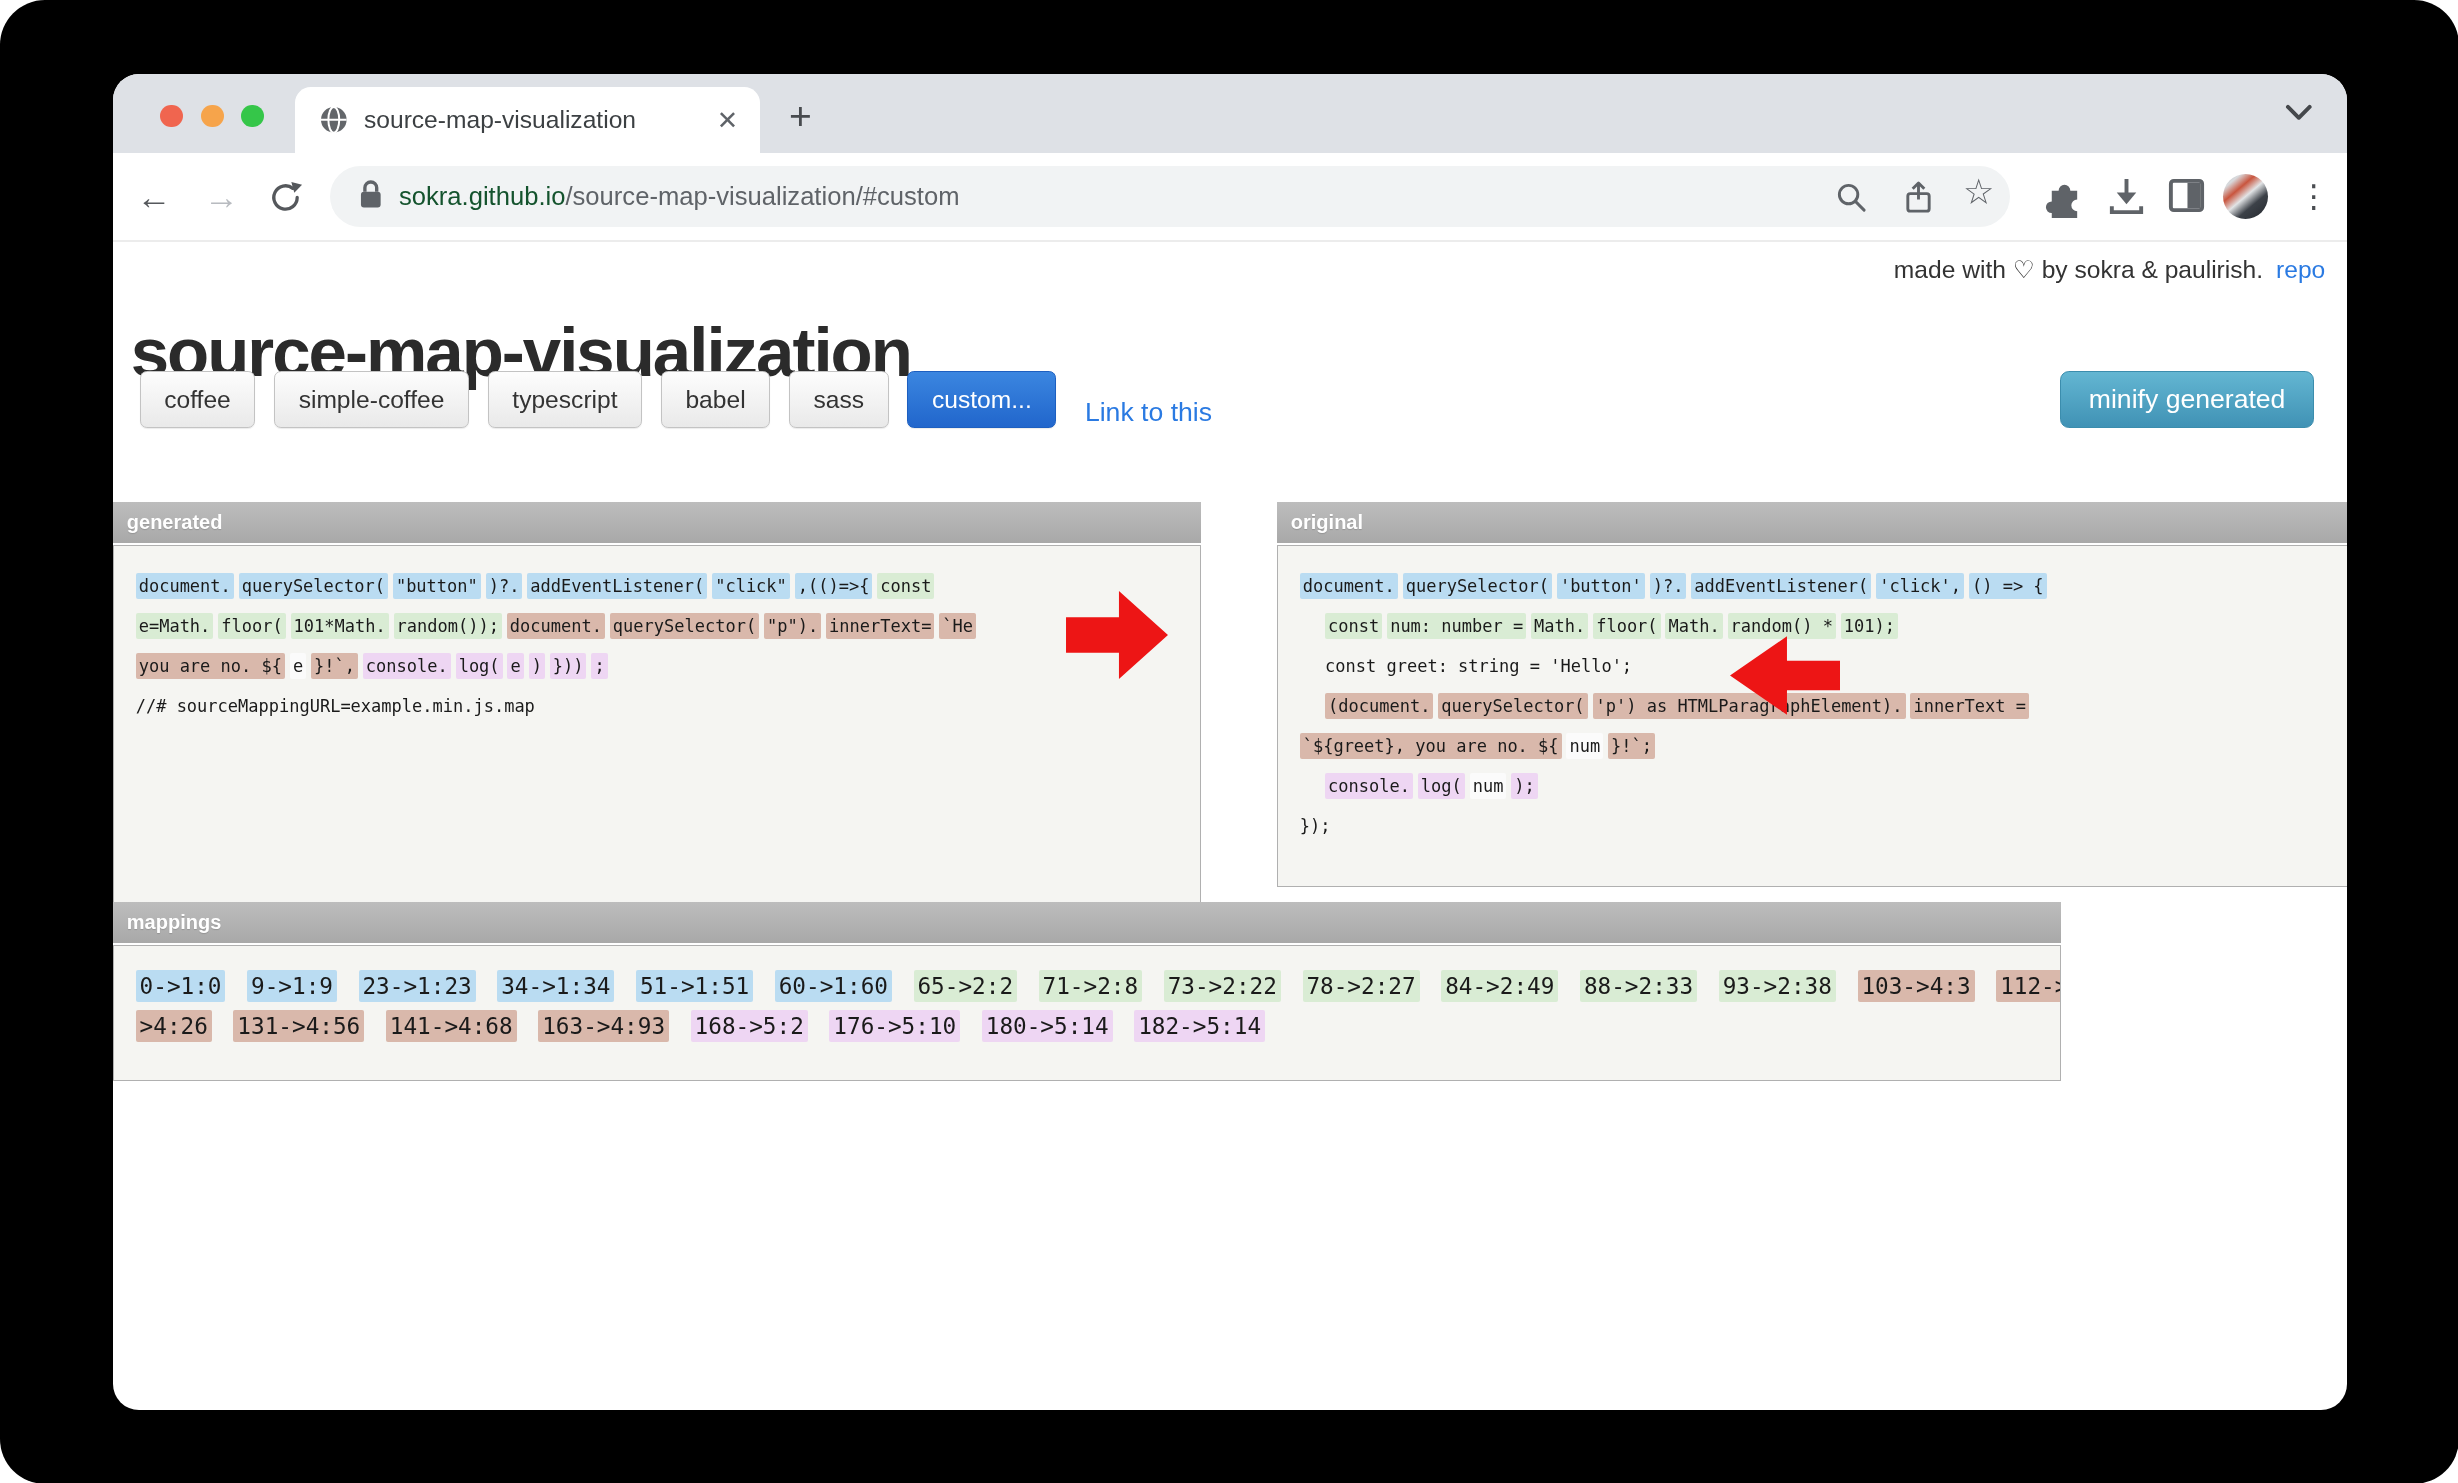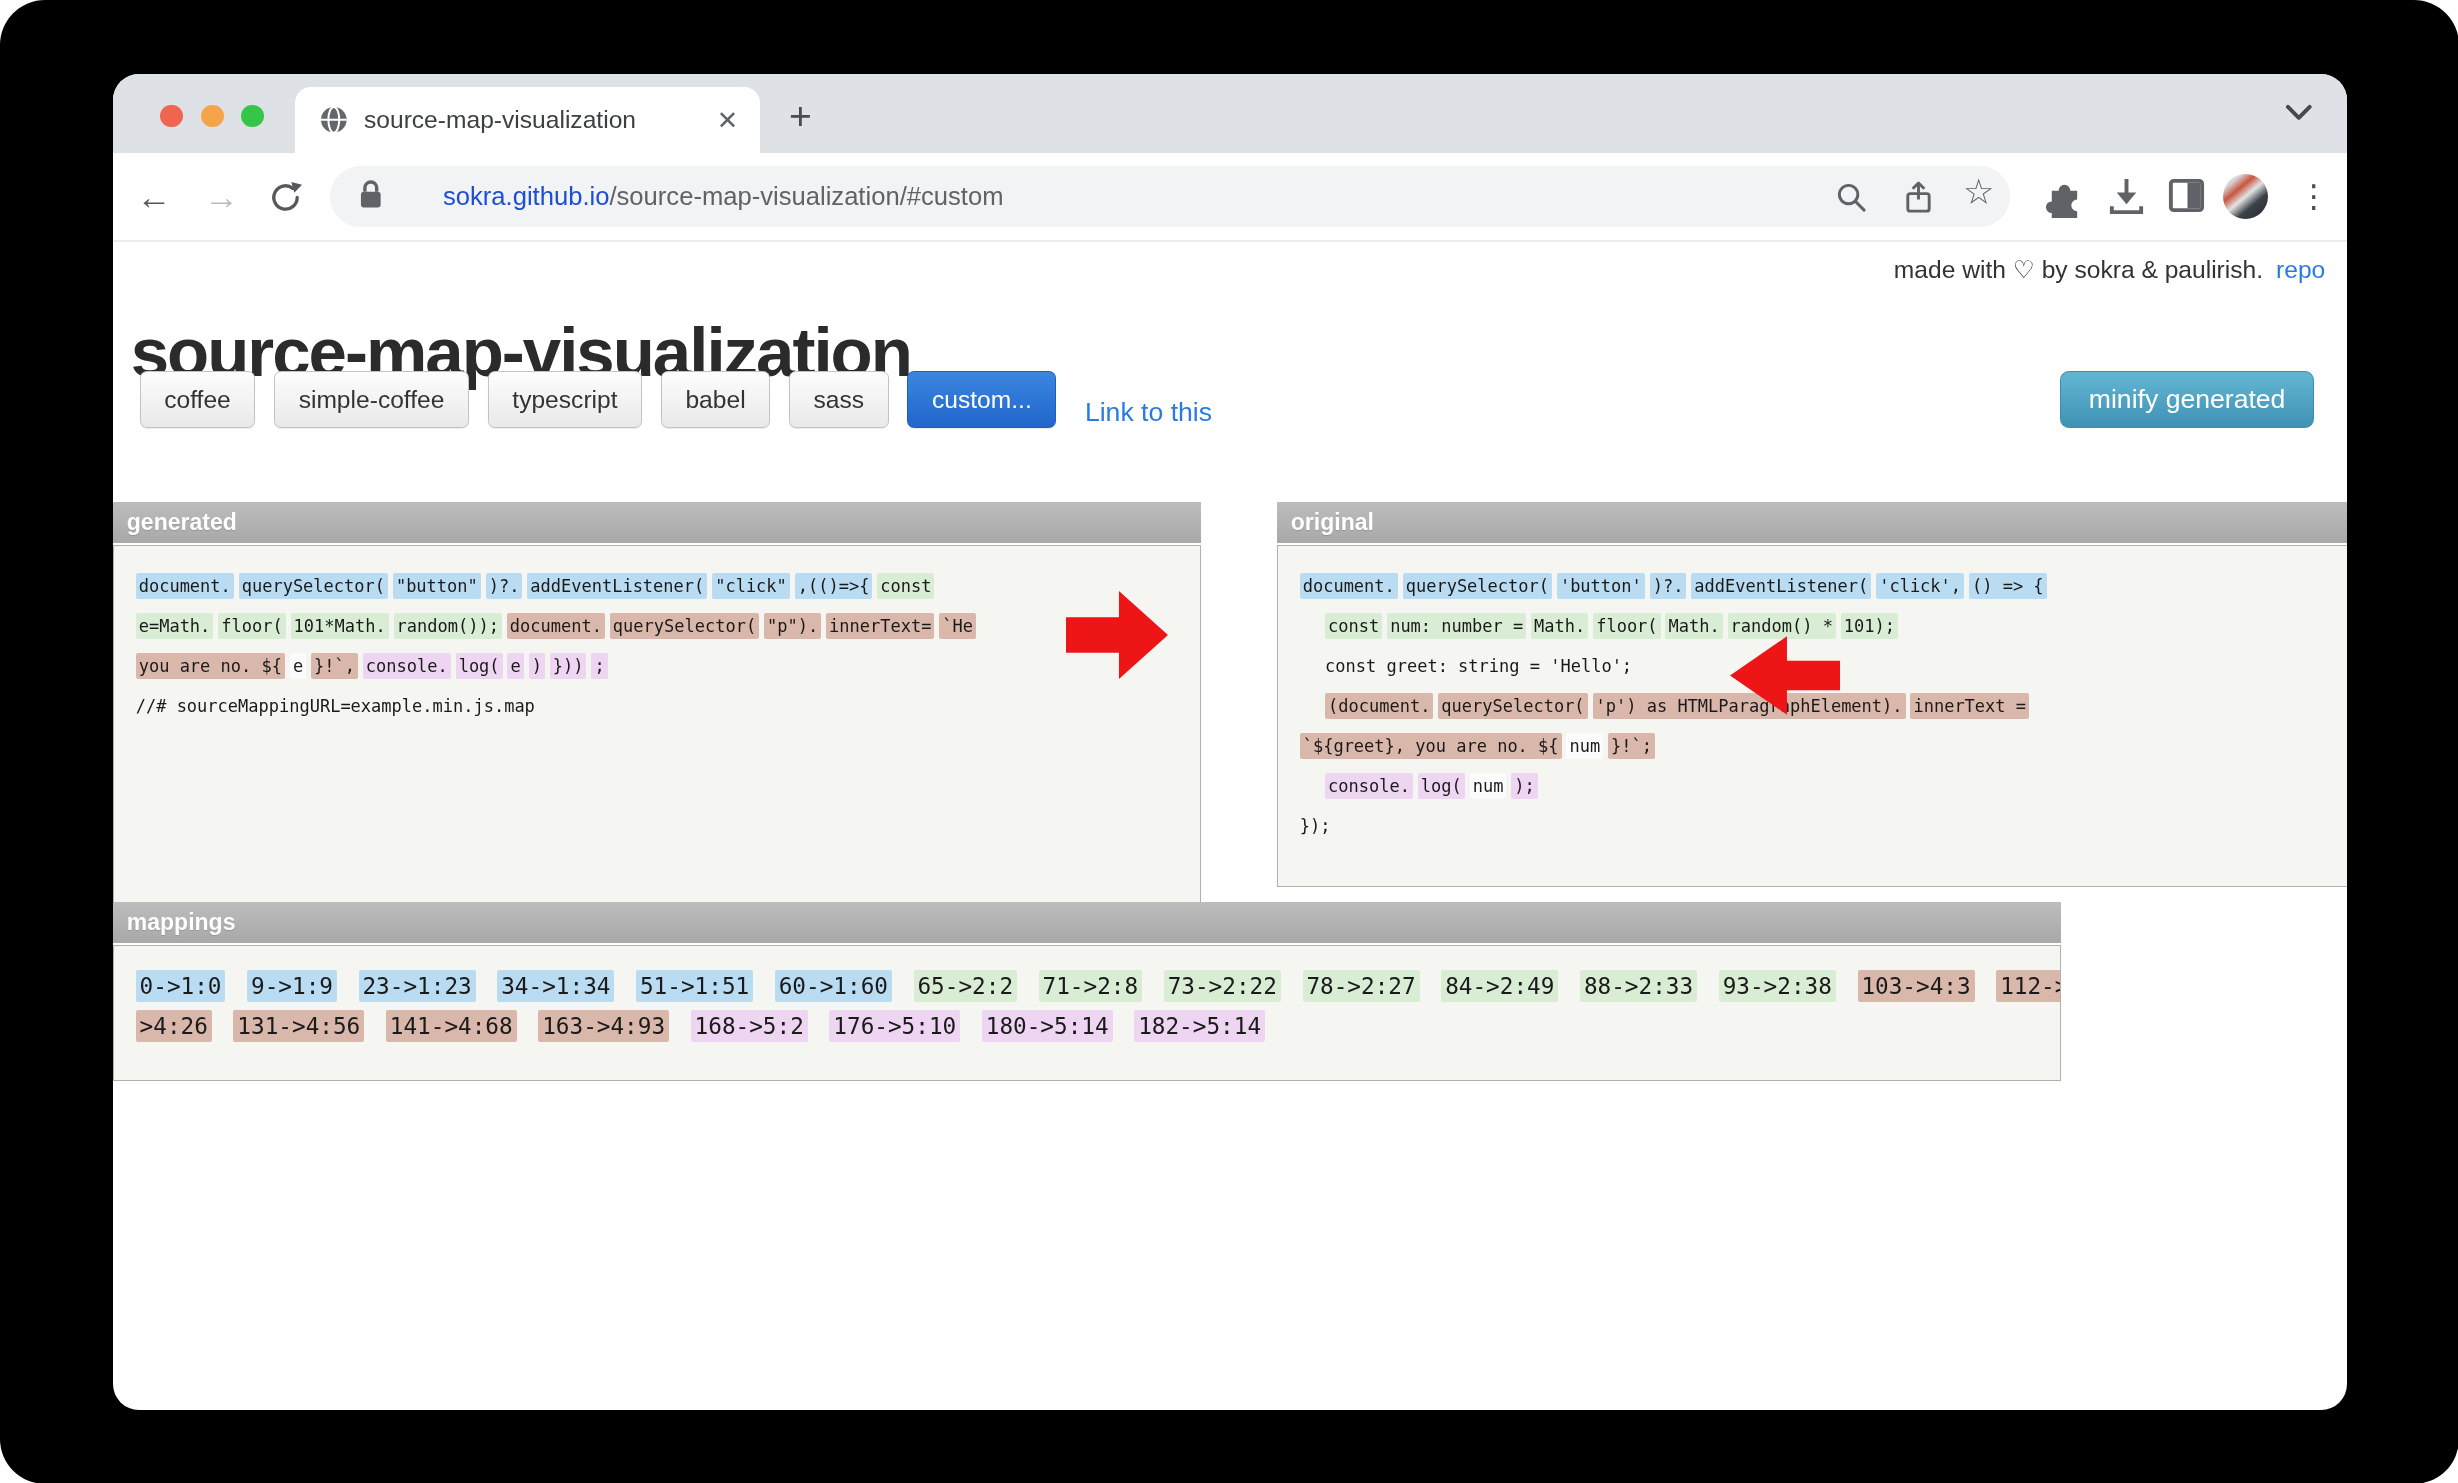--- a/index.html
+++ b/index.html
@@ -28,21 +28,21 @@
   .toolbar{position:absolute;left:0;top:79px;right:0;height:87px;background:#fff;
            border-bottom:2px solid #ececec;}
   .nav-ic{position:absolute;top:21.7px;font-size:35px;line-height:43px;color:#55585c;}
   .back{left:23.6px;}
   .fwd{left:91px;color:#b8bbc0;}
   .reload-wrap{position:absolute;left:154px;top:25.6px;}
   .urlpill{position:absolute;left:217px;top:12.8px;width:1680px;height:61px;border-radius:30.5px;
            background:#f1f3f4;display:flex;align-items:center;}
   .lock-wrap{margin-left:27.6px;flex:none;}
   .url{margin-left:15.8px;font-size:25.6px;white-space:nowrap;}
-  .url .host{color:#1d4ed8;margin-left:44px;}
+  .url .host{color:#14532d;}
   .url .path{color:#5f6368;}
   .pill-ic{position:absolute;top:14.8px;}
   .ic-search{left:1505px;}
   .ic-share{left:1572px;}
   .ic-star{left:1633px;top:5.9px;font-size:35px;color:#5f6368;}
   .bar-ic{position:absolute;top:21.7px;}
   .ic-puzzle{left:1929px;}
   .ic-down{left:1992px;}
   .ic-panel{left:2053px;}
   .avatar{position:absolute;left:2110px;top:20.7px;width:45px;height:45px;border-radius:50%;
@@ -63,21 +63,21 @@
           font-family:inherit;box-shadow:0 1px 1px rgba(0,0,0,.08);cursor:pointer;}
   .ex-btn.active{background:linear-gradient(#3b86e0,#2166cc);border-color:#1d5fc0;color:#fff;}
   .link-to-this{font-size:26.6px;margin-left:9.9px;}
   .minify{position:absolute;right:33px;top:297px;height:57px;padding:0 27.6px;font-size:26.6px;
           color:#fff;border-radius:8.9px;border:1px solid #3b8dad;font-family:inherit;
           background:linear-gradient(#63b6d2,#4092b5);cursor:pointer;}
 
   
   .panel{position:absolute;}
   .panel-head{height:41px;background:linear-gradient(#bdbdbd,#a8a8a8);color:#fff;
-              font-weight:bold;font-size:23px;line-height:41px;padding-left:13.8px;
+              font-weight:bold;font-size:20px;line-height:41px;padding-left:13.8px;
               text-shadow:0 1px 1px rgba(0,0,0,.15);}
   .panel-body{margin-top:2px;background:#f5f5f2;border:1px solid #b0b0b0;
               box-sizing:border-box;padding:19.7px 21.7px;overflow:hidden;}
   .gen{left:0;top:428px;width:1088px;}
   .gen .panel-body{height:366px;}
   .orig{left:1122px;top:428px;width:1100px;padding-left:42px;}
   .orig .panel-body{height:342px;}
   .maps{left:0;top:828px;width:1948px;}
   .maps .panel-body{height:136px;}
 

